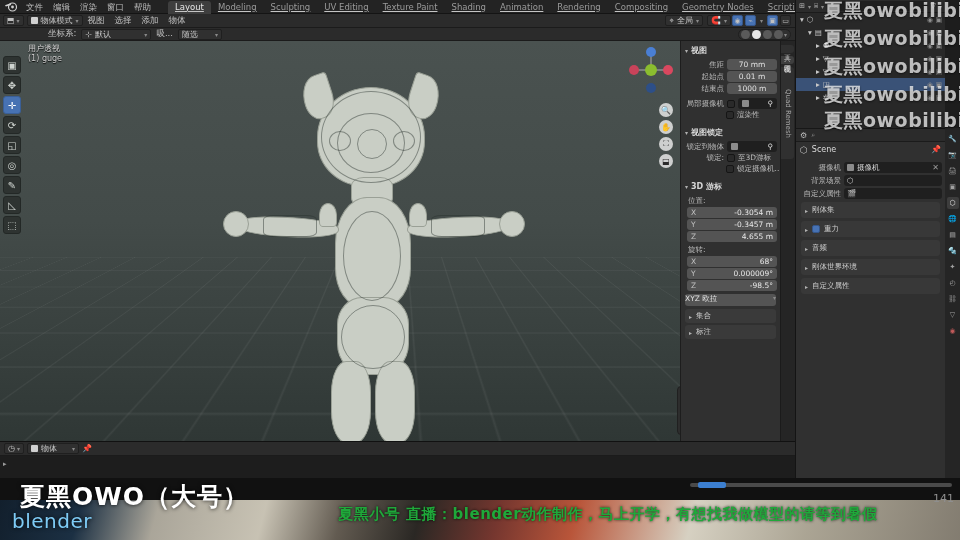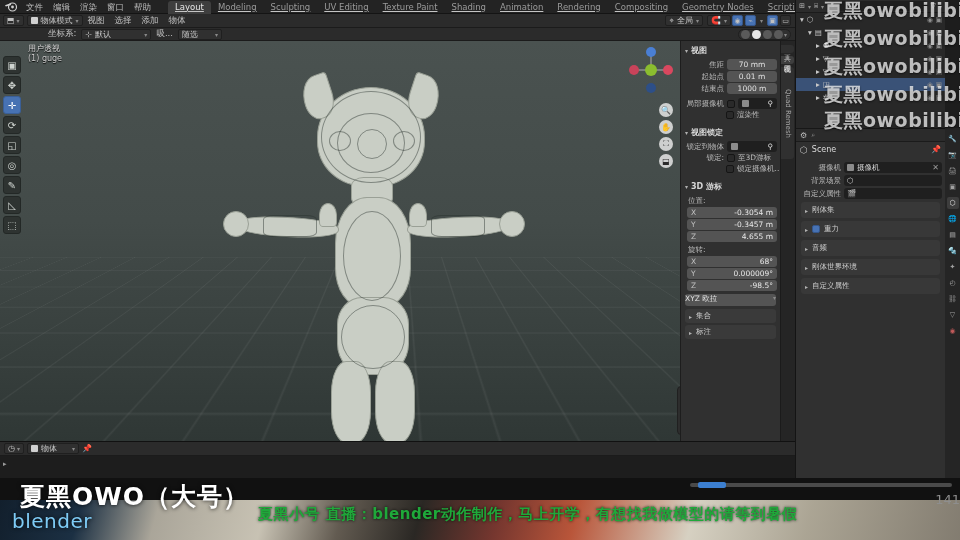--- a/index.html
+++ b/index.html
@@ -229,22 +229,22 @@
         #b9b2a0 84%, #8d8679 100%);
     opacity: .92; }
   .banner-dark { position: absolute; left: 0; top: 0; width: 960px; height: 22px;
     background: #111; }
   .bn-title { position: absolute; left: 20px; top: 2px; font-size: 25px; font-weight: bold;
     color: #fff; letter-spacing: 1px; text-shadow: 0 0 4px rgba(0,0,0,.9); }
   .bn-sub { position: absolute; left: 12px; top: 31px; font-size: 20px; color: #7ecbf5;
     letter-spacing: .5px; text-shadow: 0 0 4px rgba(0,0,0,.9); }
   .bn-line { position: absolute; left: 258px; top: 505px; width: 700px;
     font-size: 15px; font-weight: bold; color: #1fa83a; white-space: nowrap;
-    text-shadow: 0 0 3px rgba(0,0,0,.85); letter-spacing: .5px; }
-  .bn-count { position: absolute; right: 0; top: 492px; font-size: 13px; color: #8e8e8e; text-align: right; }
+    text-shadow: 0 0 3px rgba(0,0,0,.85); letter-spacing: .5px; text-align: center; }
+  .bn-count { position: absolute; right: 6px; top: 492px; font-size: 11px; color: #8e8e8e; text-align: right; }
   .scrub { position: absolute; left: 690px; top: 483px; width: 262px; height: 4px;
     background: #4a4a4a; border-radius: 2px; }
   .scrub i { position: absolute; left: 8px; top: -1px; width: 28px; height: 6px;
     background: #3c7fd0; border-radius: 2px; display: block; }
 </style>
 </head>
 <body>
 
 <div id="root">
 

